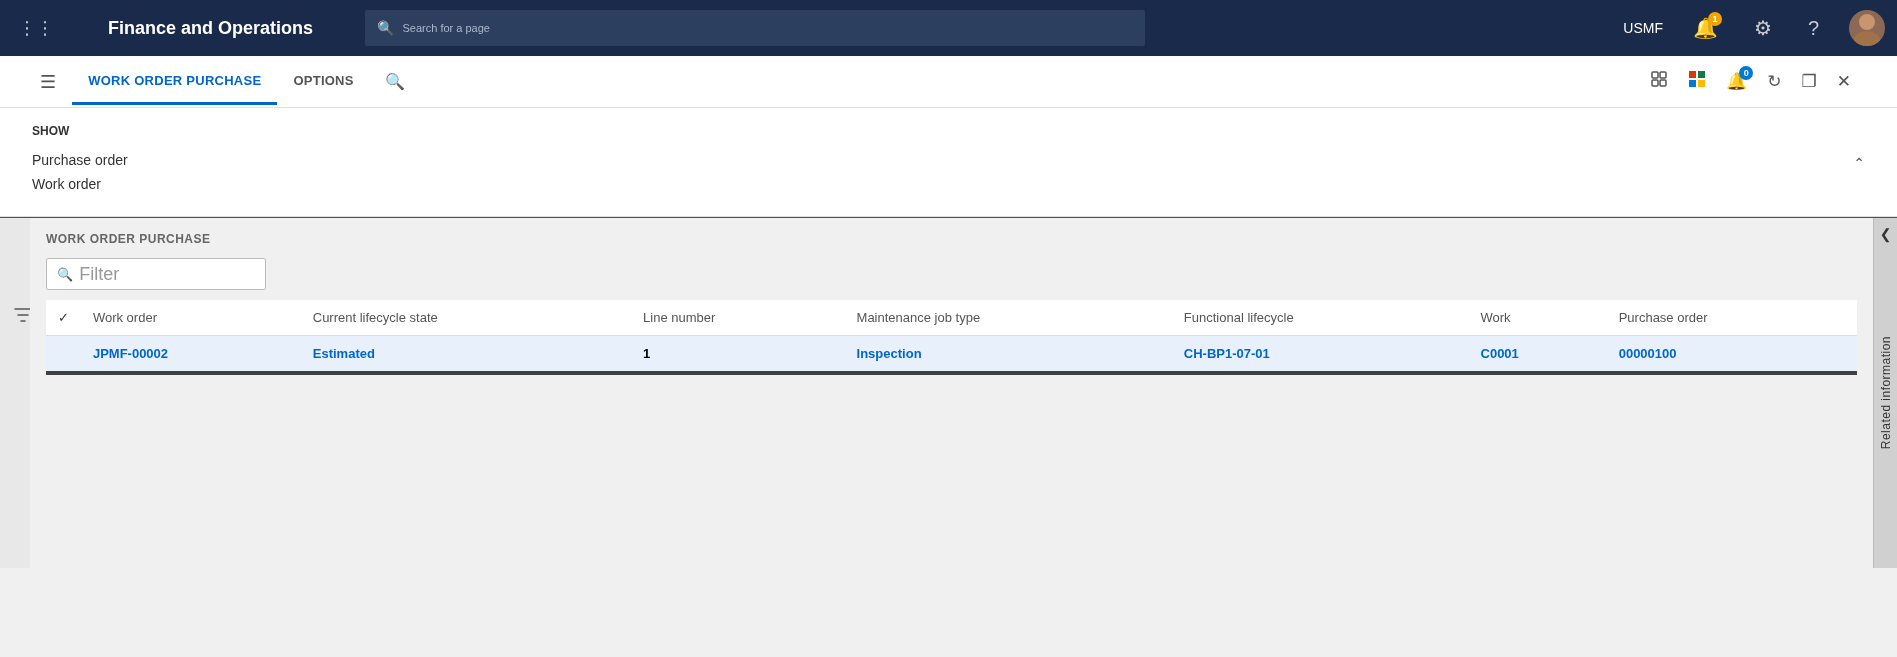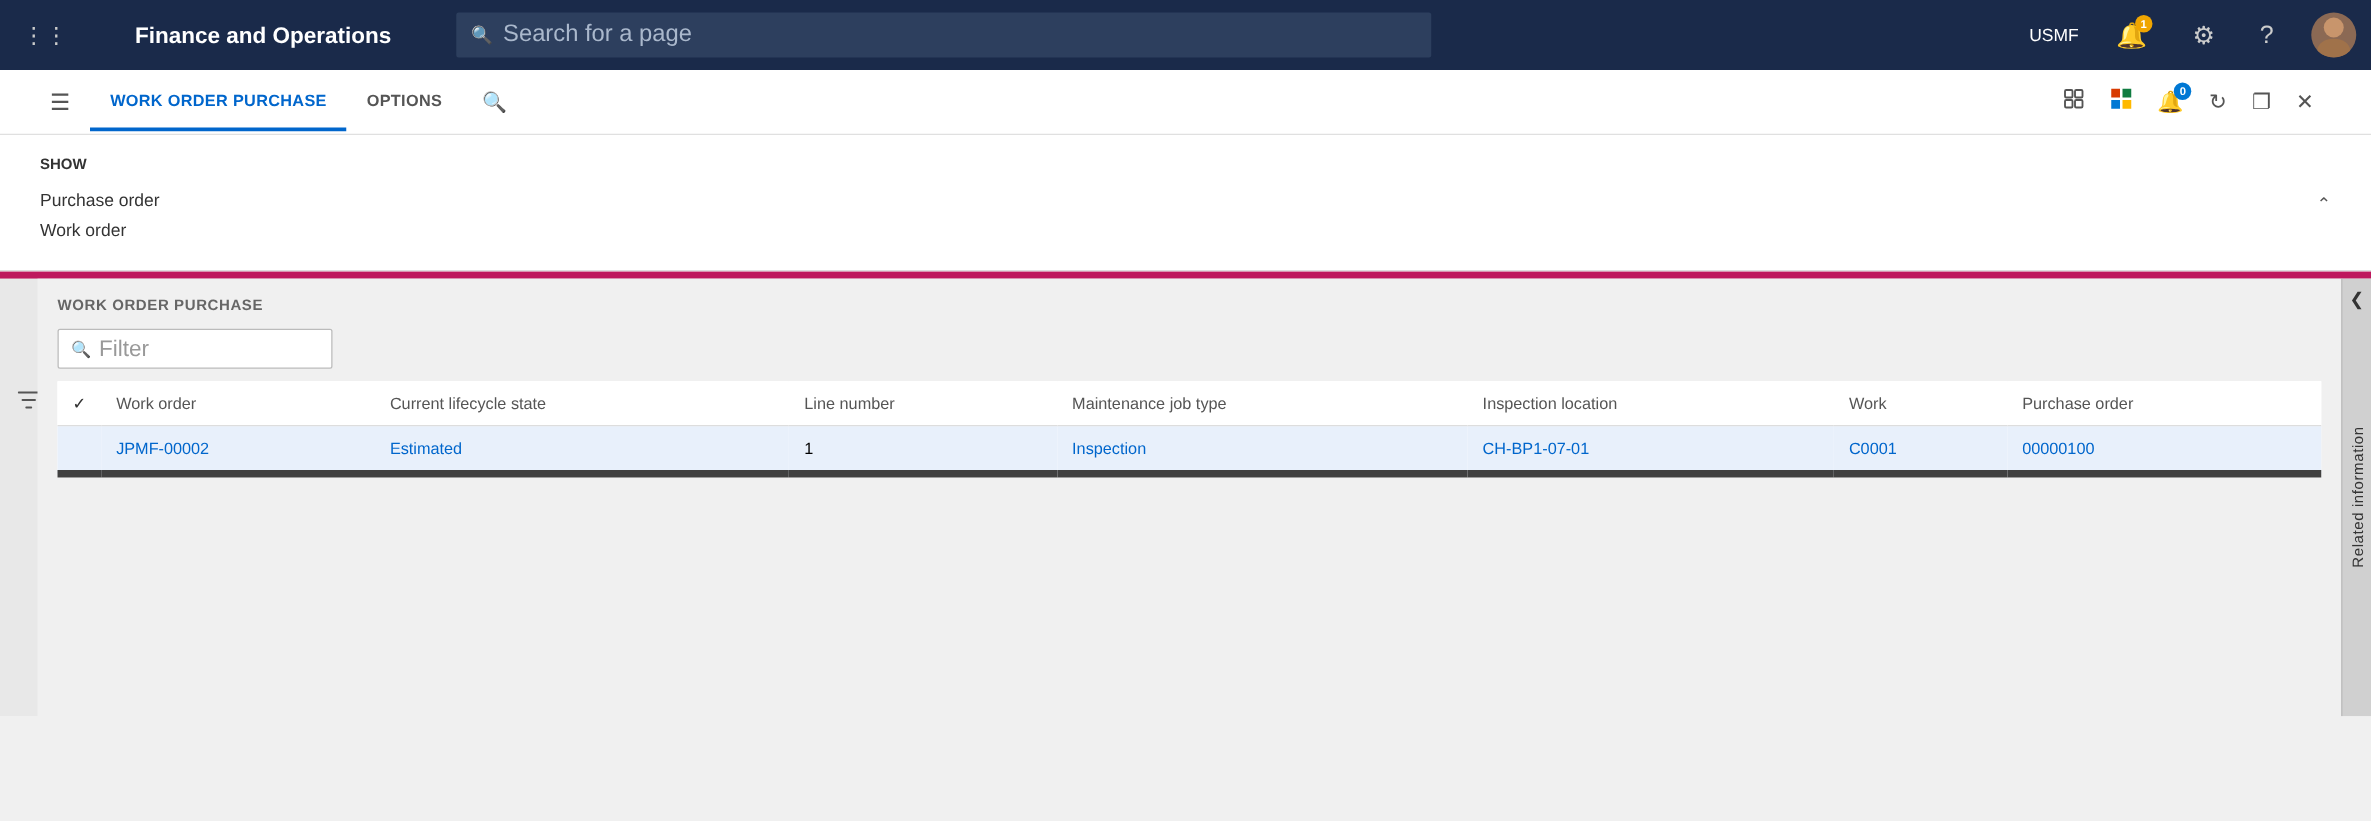--- a/index.html
+++ b/index.html
@@ -38,21 +38,21 @@
       align-items: center;
       padding: 0 12px;
       gap: 8px;
       max-width: 780px;
     }
     .search-bar input {
       background: transparent;
       border: none;
       outline: none;
       color: #e5e5e5;
-      font-size: 19px;
+      font-size: 11px;
       width: 100%;
     }
     .search-bar input::placeholder { color: #aab8cc; }
     .search-icon-top { color: #aab8cc; font-size: 14px; }
     .top-nav-right {
       margin-left: auto;
       display: flex;
       align-items: center;
       gap: 24px;
       color: #fff;
@@ -242,22 +242,23 @@
       text-align: left;
       padding: 10px 12px;
       font-weight: 400;
       color: #555;
       font-size: 13px;
       white-space: nowrap;
     }
     .data-table th:first-child { width: 32px; }
     .data-table td {
       padding: 10px 12px;
-      border-bottom: 6px solid #404040;
+      border-bottom: 4px solid #404040;
       font-size: 13px;
+      font-weight: bold;
     }
     .data-table tbody tr.selected {
       background: #e8f0fb;
     }
     .td-link { color: #0066cc; cursor: pointer; }
     .checkmark { color: #333; font-size: 13px; }
 
     
     .side-panel {
       position: absolute;
@@ -365,21 +366,21 @@
     <span class="ribbon-icon-btn" style="position:relative;">
       🔔
       <span class="blue-badge">0</span>
     </span>
     <span class="ribbon-icon-btn">↻</span>
     <span class="ribbon-icon-btn">❐</span>
     <span class="ribbon-icon-btn">✕</span>
   </div>
 </div>
 
-<div class="dropdown-panel-wrap" style="position:relative; background:#7dd3fc; border-bottom:6px solid #be185d;">
+<div class="dropdown-panel-wrap" style="position:relative; background:#7dd3fc; border-bottom:1px solid #be185d;">
   <div class="dropdown-panel">
     <div class="dropdown-show-label">SHOW</div>
     <div class="dropdown-item">Purchase order</div>
     <div class="dropdown-item">Work order</div>
   </div>
   <div class="chevron-up-wrap">
     <span class="collapse-chevron">⌃</span>
   </div>
 </div>
 
@@ -402,21 +403,21 @@
     </div>
 
     <table class="data-table">
       <thead>
         <tr>
           <th><span class="checkmark">✓</span></th>
           <th>Work order</th>
           <th>Current lifecycle state</th>
           <th>Line number</th>
           <th>Maintenance job type</th>
-          <th>Inspection location</th>
+          <th>Functional lifecycle</th>
           <th>Work</th>
           <th>Purchase order</th>
         </tr>
       </thead>
       <tbody>
         <tr class="selected">
           <td></td>
           <td class="td-link">JPMF-00002</td>
           <td class="td-link">Estimated</td>
           <td>1</td>

